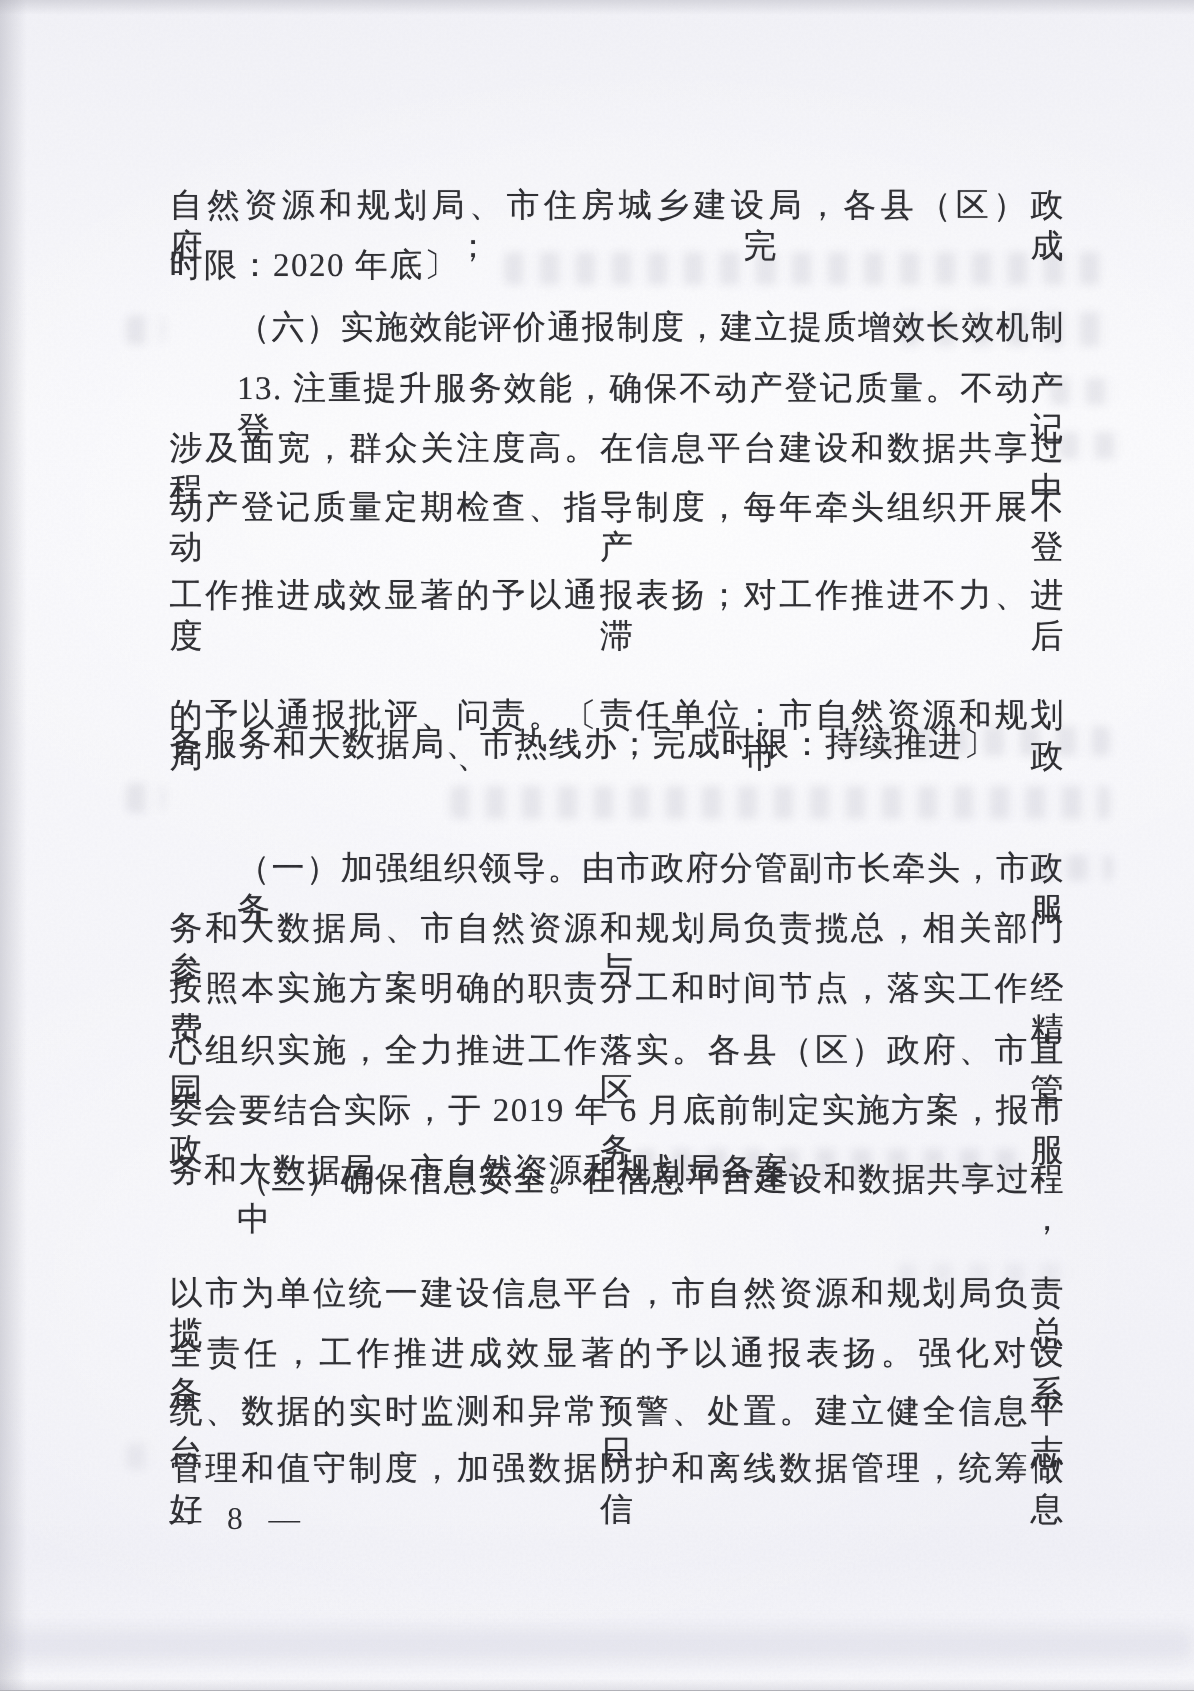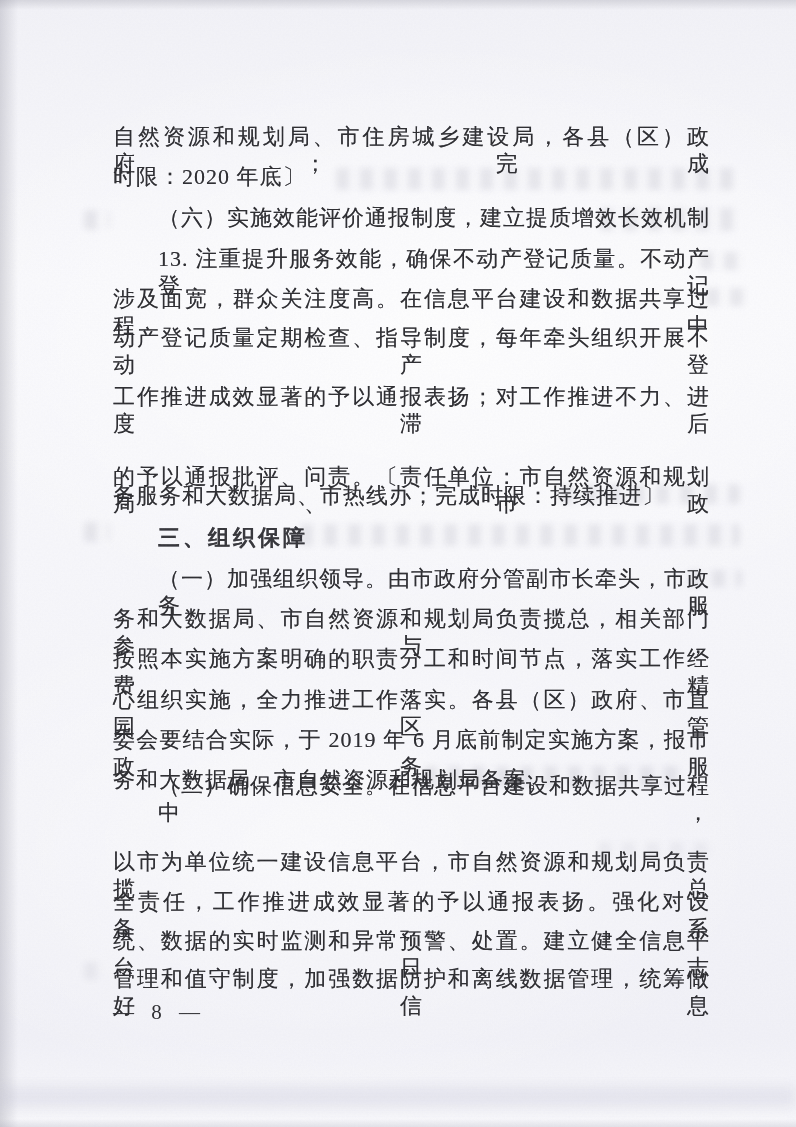--- a/index.html
+++ b/index.html
@@ -95,21 +95,20 @@
 
   <div class="line fill" style="top:123px">自然资源和规划局、市住房城乡建设局，各县（区）政府；完成</div>
   <div class="line" style="top:163px">时限：2020 年底〕</div>
   <div class="line indent" style="top:204px">（六）实施效能评价通报制度，建立提质增效长效机制</div>
   <div class="line fill indent" style="top:245px">13. 注重提升服务效能，确保不动产登记质量。不动产登记</div>
   <div class="line fill" style="top:285px">涉及面宽，群众关注度高。在信息平台建设和数据共享过程中</div>
   <div class="line fill" style="top:324px">动产登记质量定期检查、指导制度，每年牵头组织开展不动产登</div>
   <div class="line fill" style="top:383px">工作推进成效显著的予以通报表扬；对工作推进不力、进度滞后</div>
   <div class="line fill" style="top:463px">的予以通报批评、问责。〔责任单位：市自然资源和规划局、市政</div>
   <div class="line" style="top:482px">务服务和大数据局、市热线办；完成时限：持续推进〕</div>
-  <div class="line indent hei" style="top:524px">三、组织保障</div>
   <div class="line fill indent" style="top:565px">（一）加强组织领导。由市政府分管副市长牵头，市政务服</div>
   <div class="line fill" style="top:605px">务和大数据局、市自然资源和规划局负责揽总，相关部门参与，</div>
   <div class="line fill" style="top:645px">按照本实施方案明确的职责分工和时间节点，落实工作经费，精</div>
   <div class="line fill" style="top:686px">心组织实施，全力推进工作落实。各县（区）政府、市直园区管</div>
   <div class="line fill" style="top:726px">委会要结合实际，于 2019 年 6 月底前制定实施方案，报市政务服</div>
   <div class="line" style="top:766px">务和大数据局、市自然资源和规划局备案。</div>
   <div class="line fill indent" style="top:772px">（二）确保信息安全。在信息平台建设和数据共享过程中，</div>
   <div class="line fill" style="top:848px">以市为单位统一建设信息平台，市自然资源和规划局负责揽总</div>
   <div class="line fill" style="top:888px">全责任，工作推进成效显著的予以通报表扬。强化对设备、系</div>
   <div class="line fill" style="top:927px">统、数据的实时监测和异常预警、处置。建立健全信息平台日志</div>

